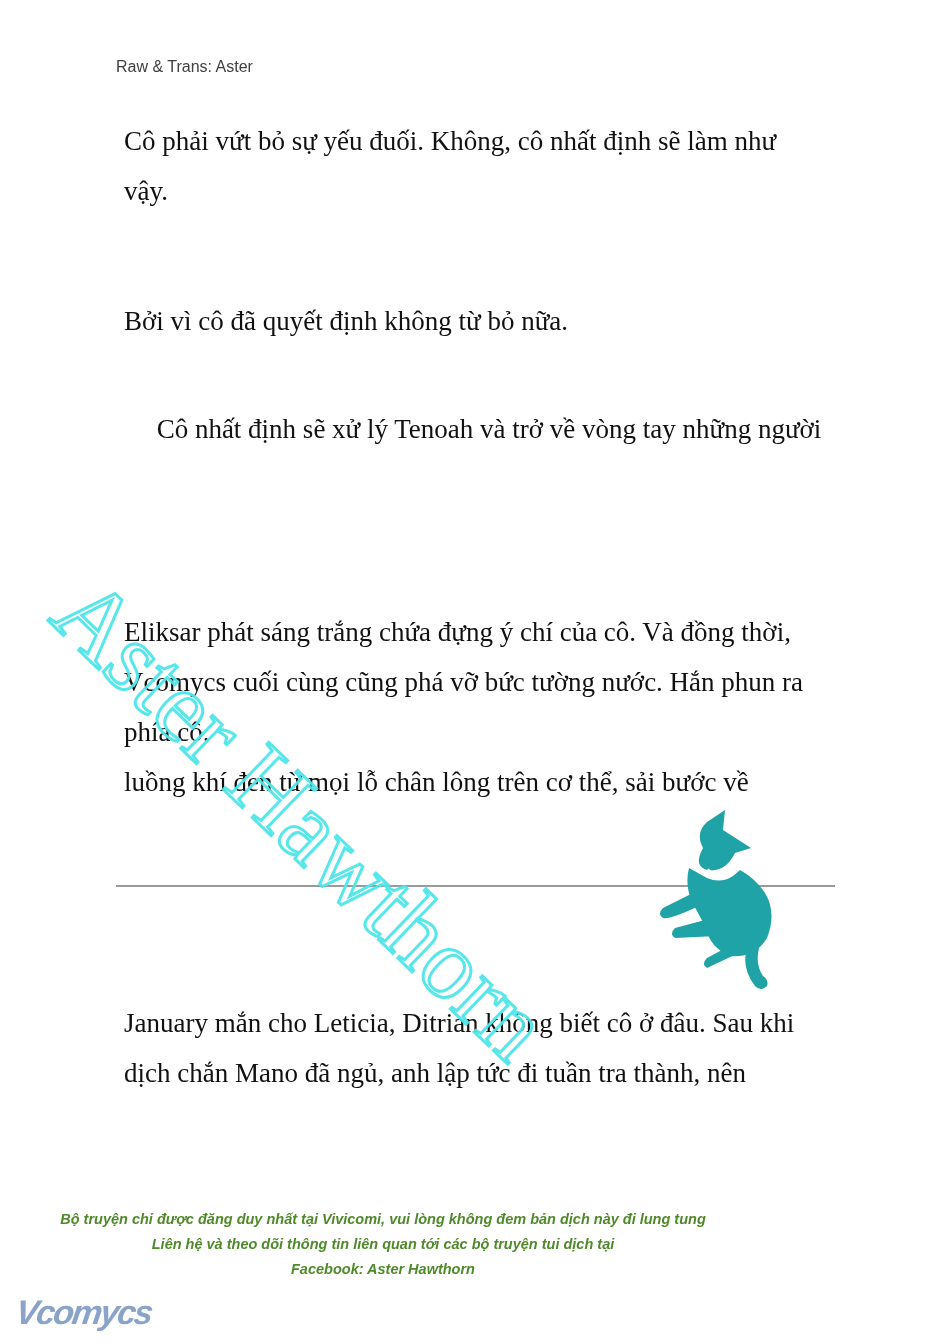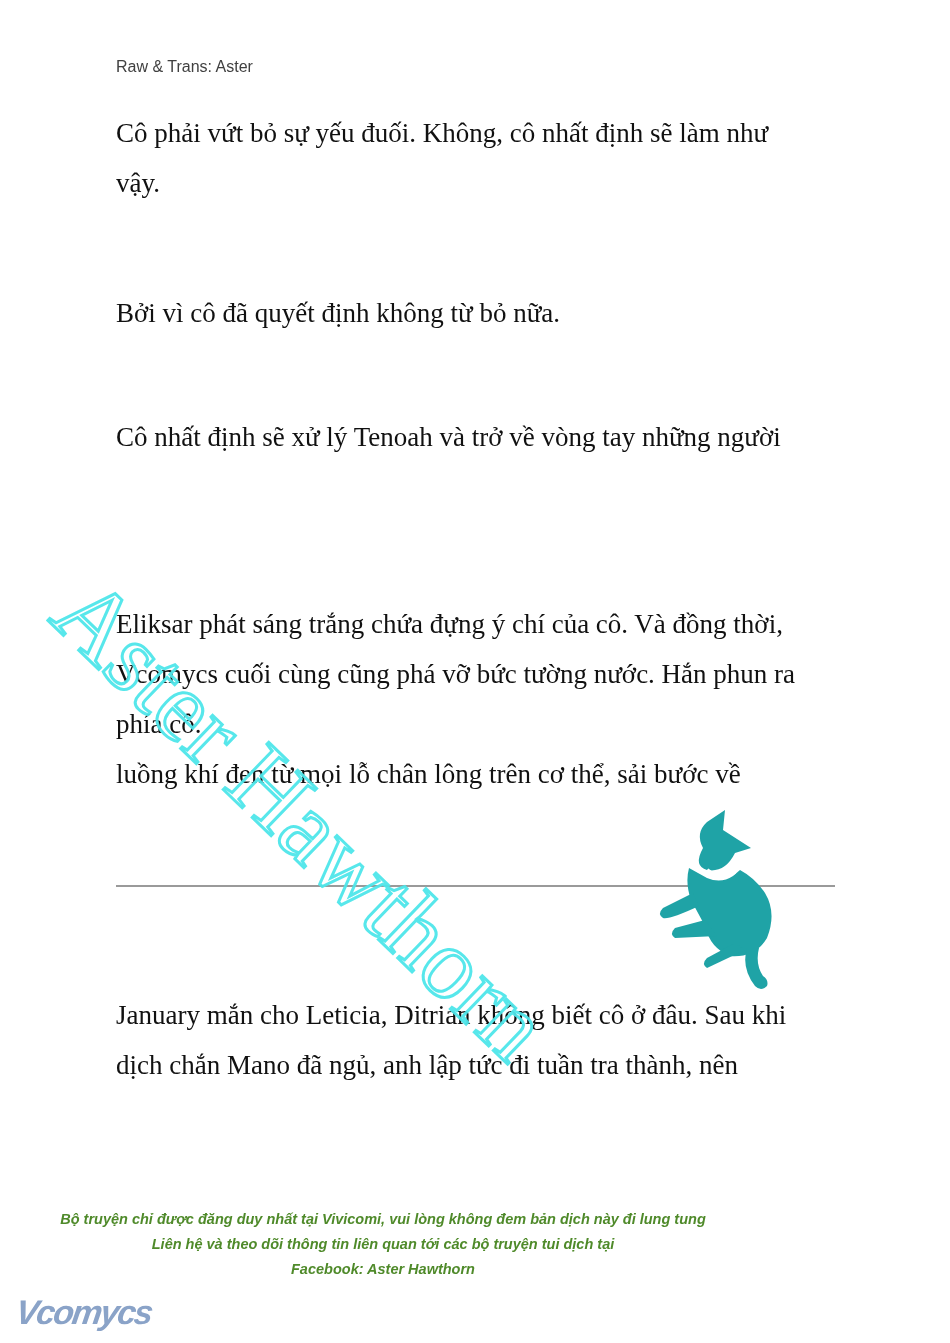--- a/index.html
+++ b/index.html
@@ -11,21 +11,21 @@
       font-family: "Liberation Serif", serif;
       color: #111111;
     }
     .header {
       position: absolute; left: 116px; top: 58px;
       font-family: "Liberation Sans", sans-serif;
       font-size: 16px; color: #404040;
     }
     .para {
       position: absolute; left: 116px; width: 730px;
-      font-size: 27px; line-height: 50px; margin: 0;
+      font-size: 27px; line-height: 50px; margin: 8px;
     }
     .para span { display: block; white-space: nowrap; }
     .divider {
       position: absolute; left: 116px; top: 885px;
       width: 719px; height: 2px; background: #9a9a9a;
     }
     .watermark {
       position: absolute; left: 105px; top: 560px;
       font-family: "Liberation Serif", serif;
       font-size: 100px; line-height: 100px;
@@ -66,21 +66,21 @@
 
 <p class="para" style="top:108px;">
   <span>Cô phải vứt bỏ sự yếu đuối. Không, cô nhất định sẽ làm như</span>
   <span>vậy.</span>
 </p>
 
 <p class="para" style="top:288px;">
   <span>Bởi vì cô đã quyết định không từ bỏ nữa.</span>
 </p>
 
-<p class="para" style="top:412px;">
+<p class="para" style="top:396px;text-align:center;">
   <span>Cô nhất định sẽ xử lý Tenoah và trở về vòng tay những người</span>
 </p>
 
 <p class="para" style="top:599px;">
   <span>Eliksar phát sáng trắng chứa đựng ý chí của cô. Và đồng thời,</span>
   <span>Vcomycs cuối cùng cũng phá vỡ bức tường nước. Hắn phun ra</span>
   <span>phía cô.</span>
   <span>luồng khí đen từ mọi lỗ chân lông trên cơ thể, sải bước về</span>
 </p>
 

